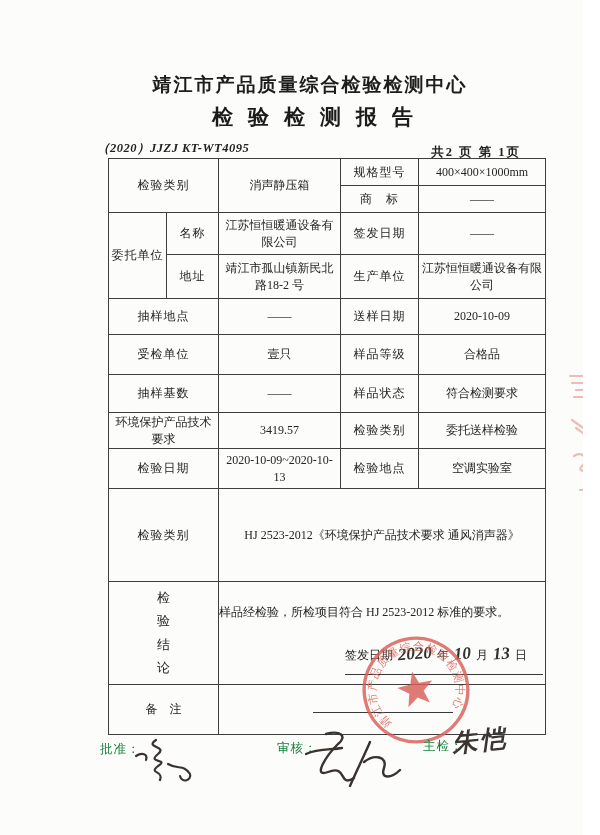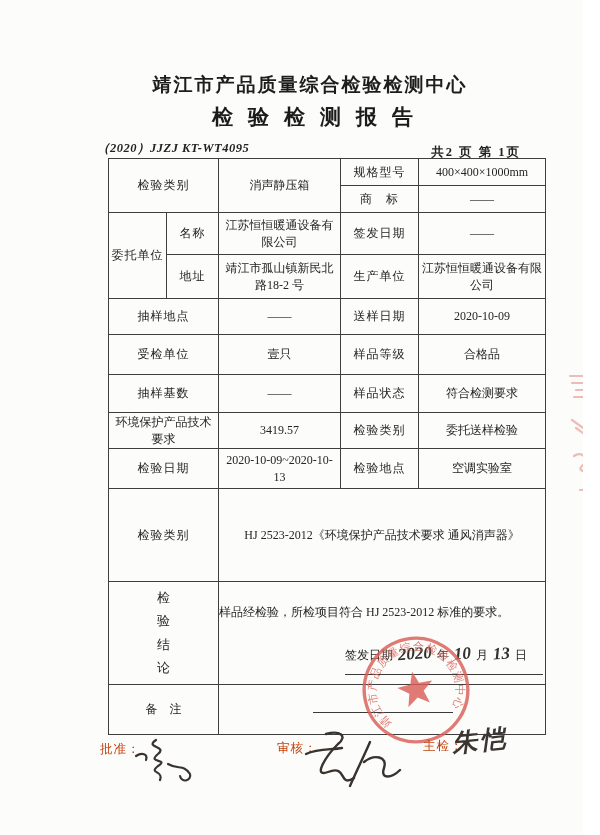--- a/index.html
+++ b/index.html
@@ -48,21 +48,21 @@
   .result-line{position:absolute;top:22px;left:0;right:0;text-align:left;font-size:12px;}
   .sign-line{position:absolute;top:61px;left:126px;font-size:12px;white-space:nowrap;}
   .hand{
     font-style:italic;font-weight:600;font-size:17px;
     display:inline-block;transform:rotate(-4deg);
     color:#33302b;margin:0 2px;
   }
   .sign-underline{position:absolute;top:92px;left:126px;width:198px;border-bottom:1.3px solid #3a3a3a;}
   td.remark-cell{position:relative;}
   .remark-line{position:absolute;top:27px;left:94px;width:140px;border-bottom:1.3px solid #3a3a3a;}
-  .footer-label{position:absolute;font-size:12.5px;letter-spacing:1px;color:#c2410c;}
+  .footer-label{position:absolute;font-size:12.5px;letter-spacing:1px;color:#15803d;}
   .sig-svg{position:absolute;pointer-events:none;}
   .chief-sig{
     position:absolute;left:452px;top:724px;
     font-size:25px;font-style:italic;font-weight:600;
     color:#3a3531;transform:rotate(-6deg);letter-spacing:3px;
   }
   .stamp{position:absolute;left:360px;top:634px;width:112px;height:112px;
     transform:rotate(-12deg);pointer-events:none;opacity:.82;}
   .edge-marks{position:absolute;left:556px;top:368px;pointer-events:none;opacity:.65;}
 </style>

